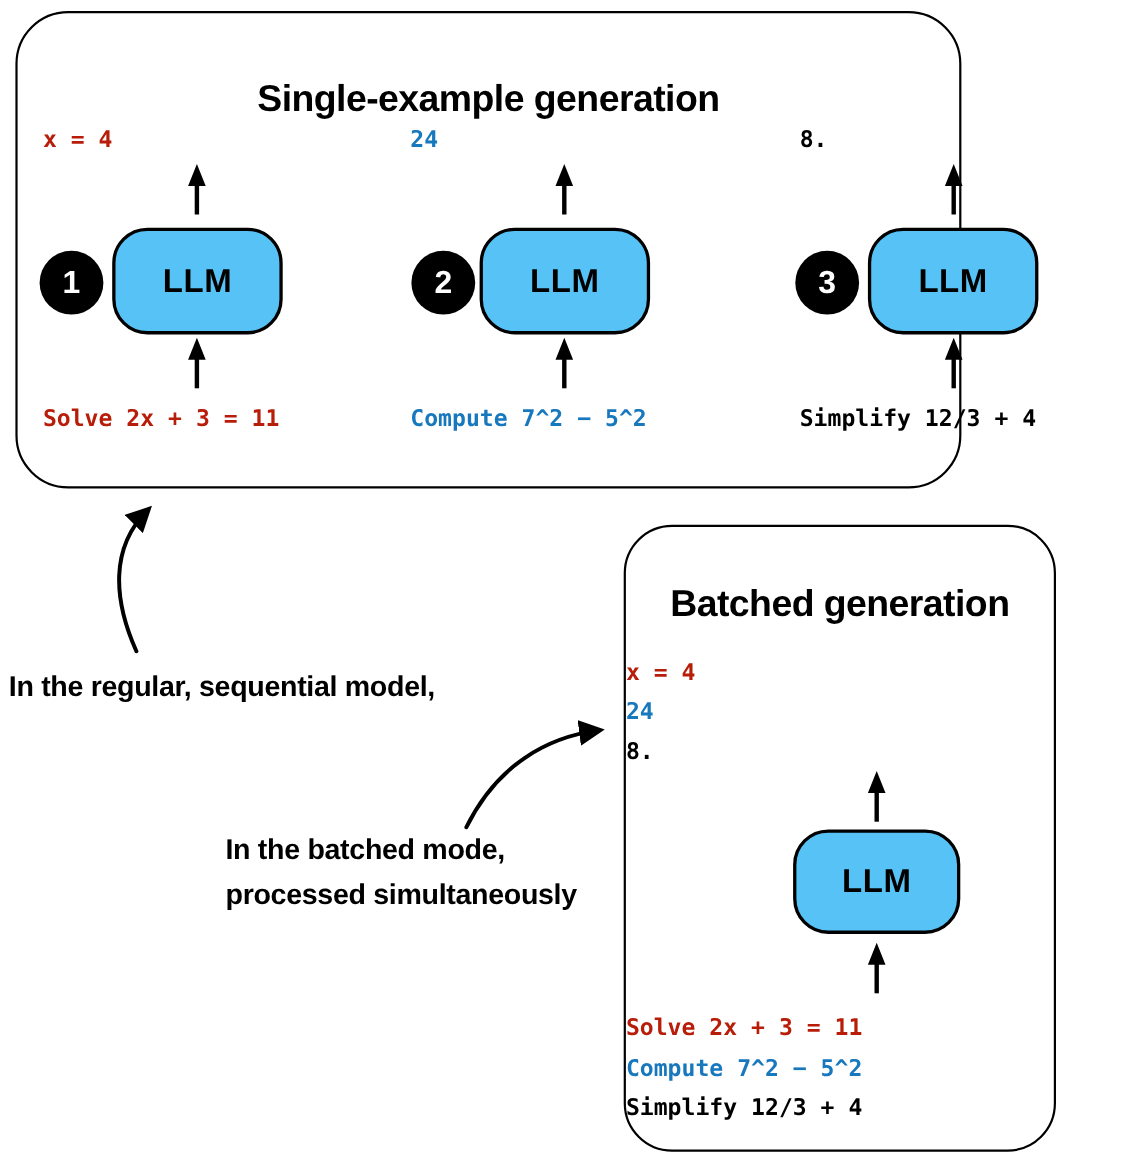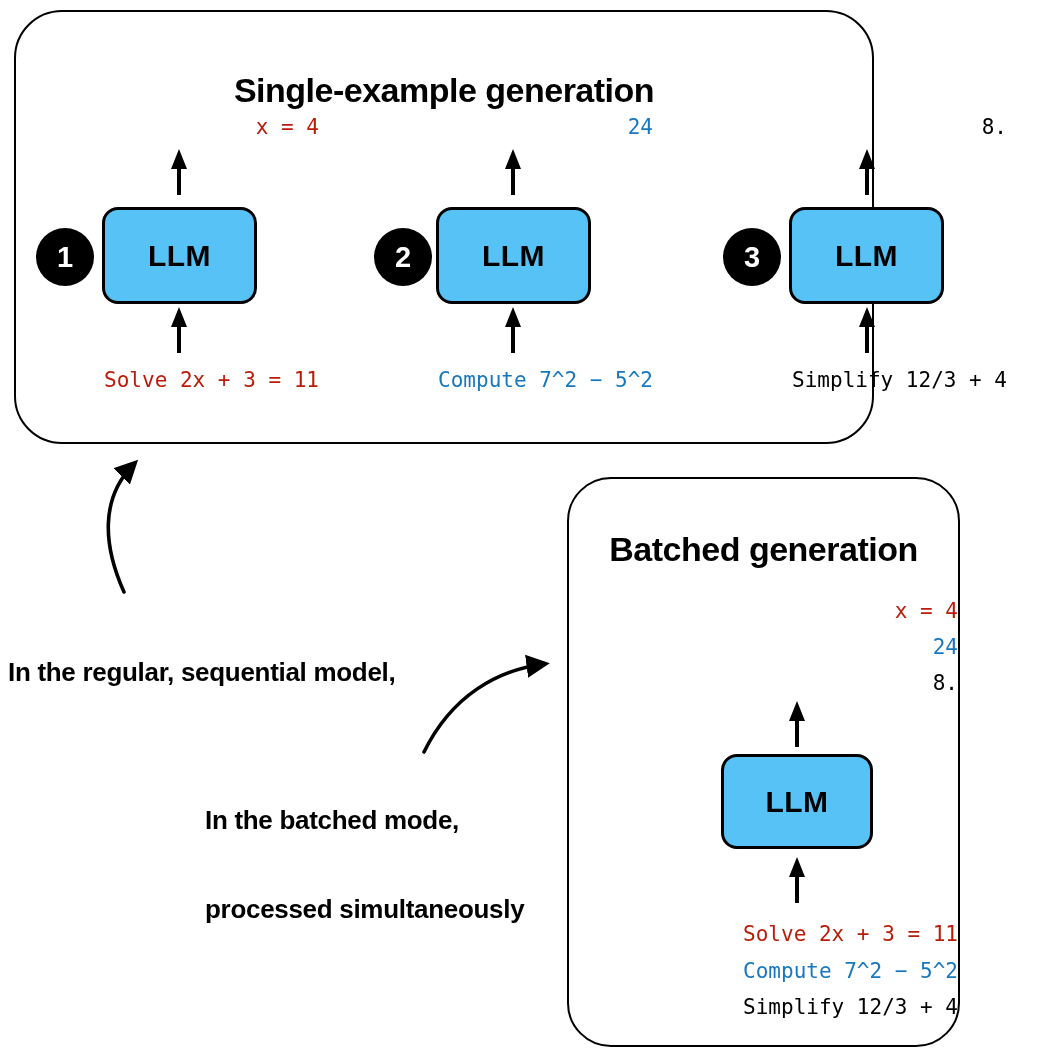--- a/index.html
+++ b/index.html
@@ -31,39 +31,39 @@
     letter-spacing: -0.5px;
     color: var(--ink, #000);
   }
   .single .panel-title { top: 31px; }
   .batched .panel-title { top: 23px; }
 
   
   .mono {
     position: absolute;
     font-family: "DejaVu Sans Mono", monospace;
-    font-weight: 400;
+    font-weight: 700;
     font-size: 21px;
     line-height: 28px;
-    text-align: right;
+    text-align: left;
     white-space: pre;
   }
   .c-red  { color: var(--red, #b81d09); }
   .c-blue { color: var(--blue, #1878be); }
   .c-ink  { color: var(--ink, #000); }
 
   .unit-col { left: 0; width: 280px; }
 
   
   .llm-box {
     position: absolute;
     width: 155px; height: 97px;
     background: var(--llm_fill, #57c2f6);
     border: 3.5px solid var(--ink, #000);
-    border-radius: 16px;
+    border-radius: 32px;
     box-sizing: border-box;
     display: flex; align-items: center; justify-content: center;
     font-weight: 700; font-size: 30px; color: var(--ink, #000);
     letter-spacing: 0.5px;
   }
 
   
   .num-circle {
     position: absolute;
     width: 58px; height: 58px;
@@ -90,21 +90,21 @@
   }
 
   
   .annotation {
     position: absolute;
     font-weight: 700;
     font-size: 26px;
     letter-spacing: -0.3px;
     color: var(--ink, #000);
   }
-  .annotation div { line-height: 41px; margin-top: 48px; }
+  .annotation div { line-height: 41px; }
 
   .arrow-overlay {
     position: absolute; left: 0; top: 0;
     width: 1042px; height: 1059px;
     pointer-events: none;
   }
 </style>
 </head>
 <body>
 

